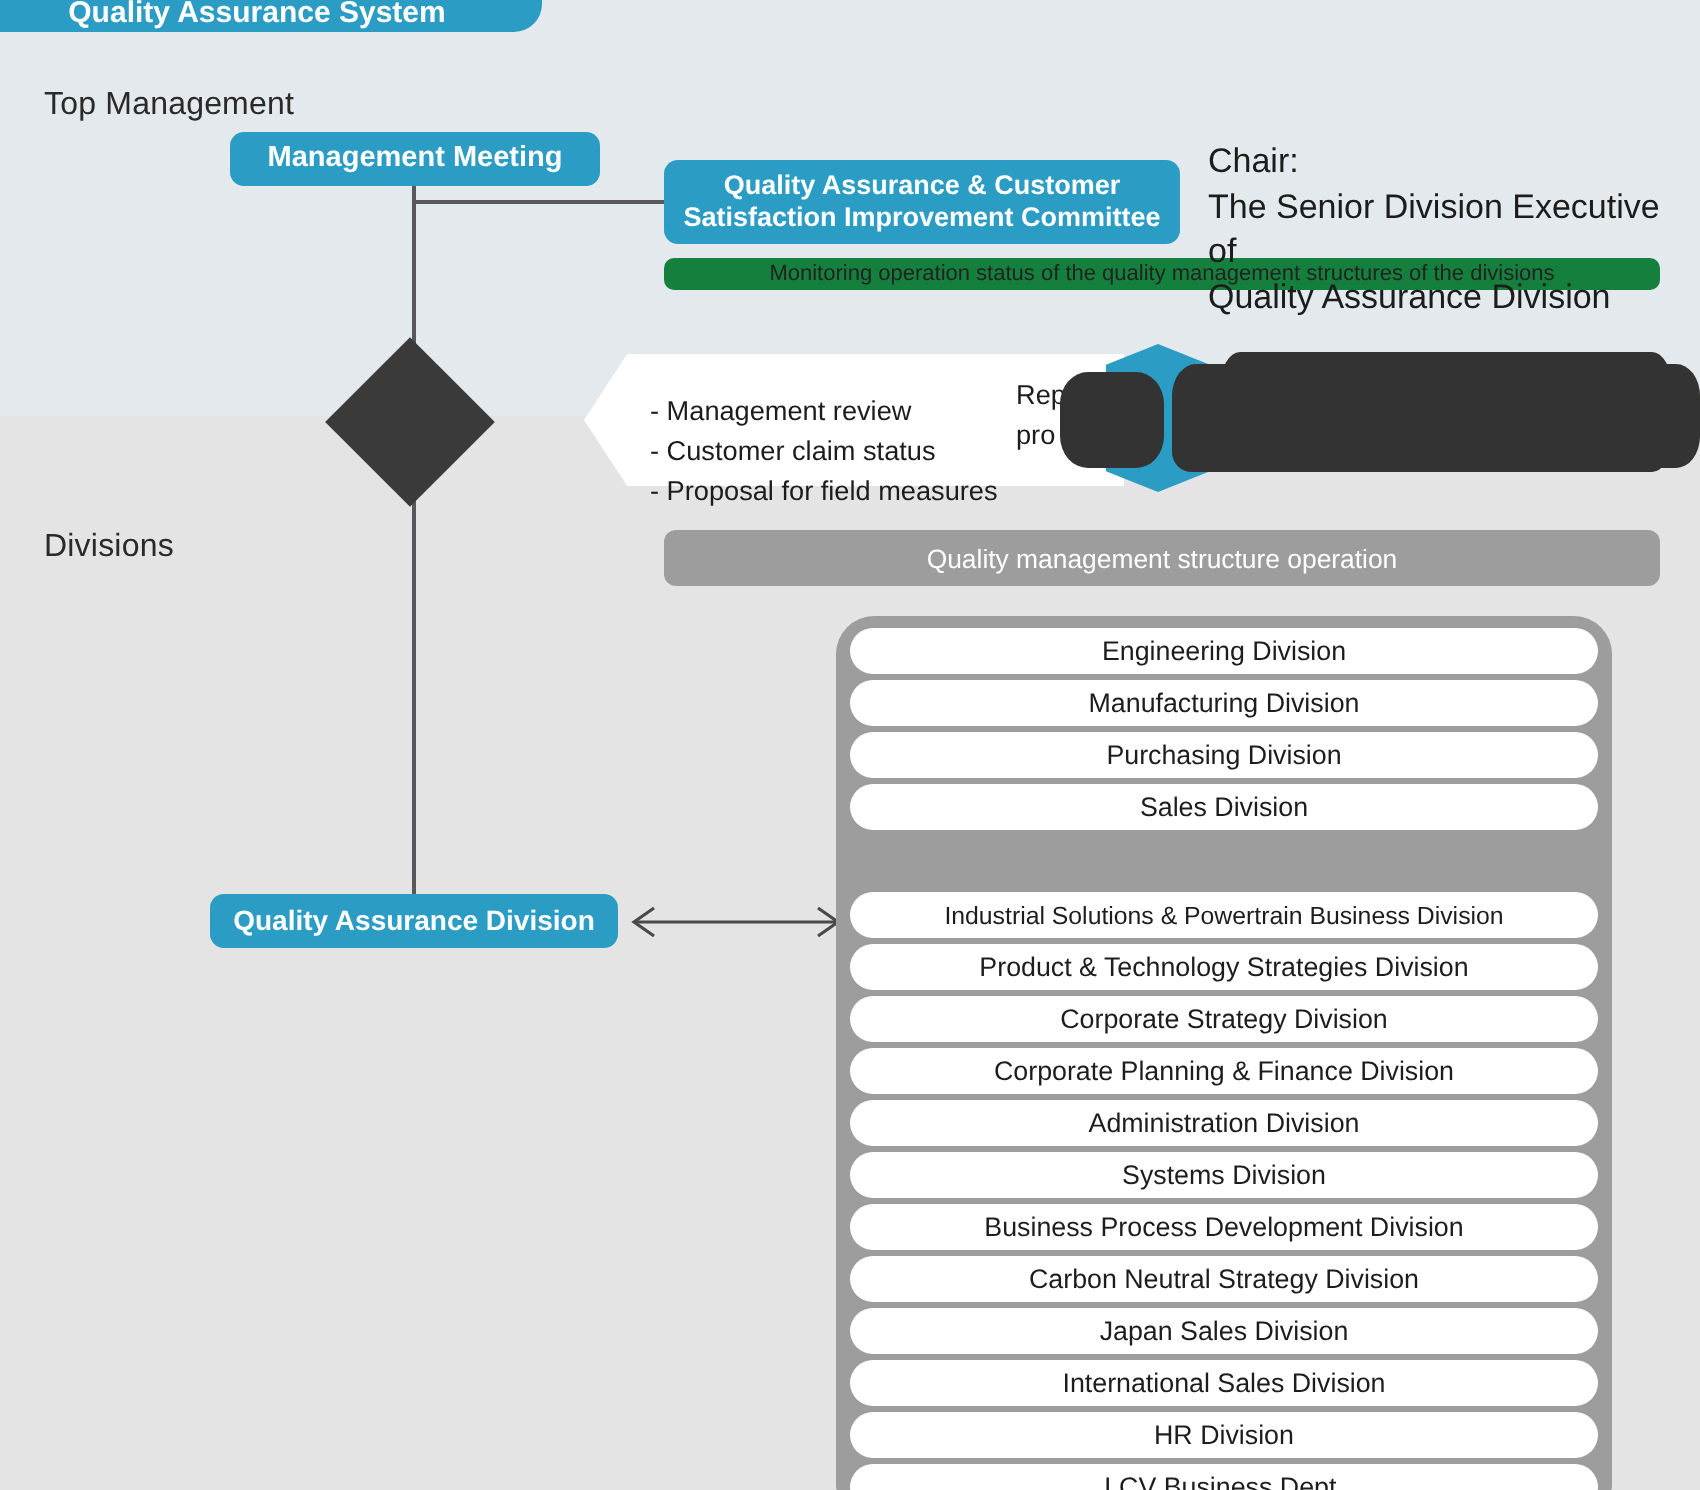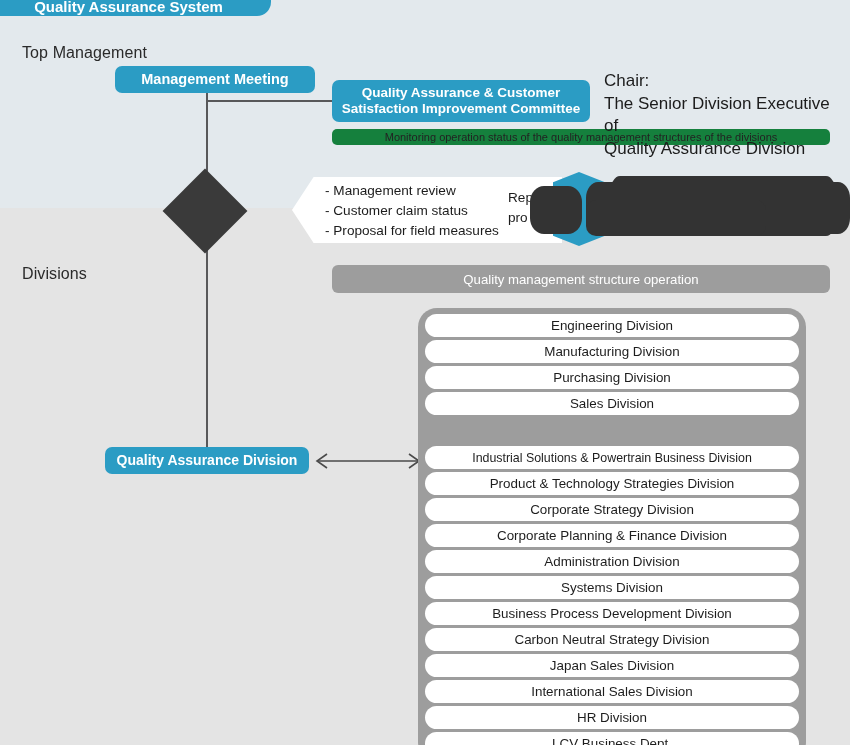--- a/index.html
+++ b/index.html
@@ -36,21 +36,21 @@
   
   .vline{position:absolute;background:#58585a;width:2px;}
   .hline{position:absolute;background:#58585a;height:2px;}
 
   
   .pill{
     position:absolute;background:#2b9cc4;color:#fff;
     border-radius:7px;display:flex;align-items:center;justify-content:center;
     text-align:center;font-weight:bold;box-sizing:border-box;line-height:1.18;
   }
-  .pill-mgmt{left:115px;top:66px;width:200px;height:27px;font-size:14.5px;}
+  .pill-mgmt{left:115px;top:66px;width:185px;height:27px;font-size:14.5px;}
   .pill-committee{left:332px;top:80px;width:258px;height:42px;font-size:13.5px;padding:0 6px;}
   .pill-qa{left:105px;top:447px;width:204px;height:27px;font-size:14px;}
 
   
   .monitor-bar{
     position:absolute;left:332px;top:129px;width:498px;height:16px;
     background:#15803d;border-radius:5px;color:#222;
     font-size:11px;display:flex;align-items:center;justify-content:center;
     text-align:center;box-sizing:border-box;padding:0 6px;
   }
@@ -67,21 +67,21 @@
     background:#3a3a3a;transform:rotate(45deg);
   }
 
   
   .callout{
     position:absolute;left:292px;top:177px;width:270px;height:66px;
     background:#ffffff;
     clip-path:polygon(0% 50%, 8% 0%, 100% 0%, 100% 100%, 8% 100%);
   }
   .callout-list{
-    position:absolute;left:325px;top:181px;width:230px;
+    position:absolute;left:325px;top:196px;width:230px;
     font-size:13.6px;color:#1c1c1c;line-height:1.48;
   }
   .callout-list div{white-space:nowrap;}
 
   
   .report-text{
     position:absolute;left:508px;top:188px;width:90px;
     font-size:13.6px;color:#1c1c1c;line-height:1.48;
   }
   

